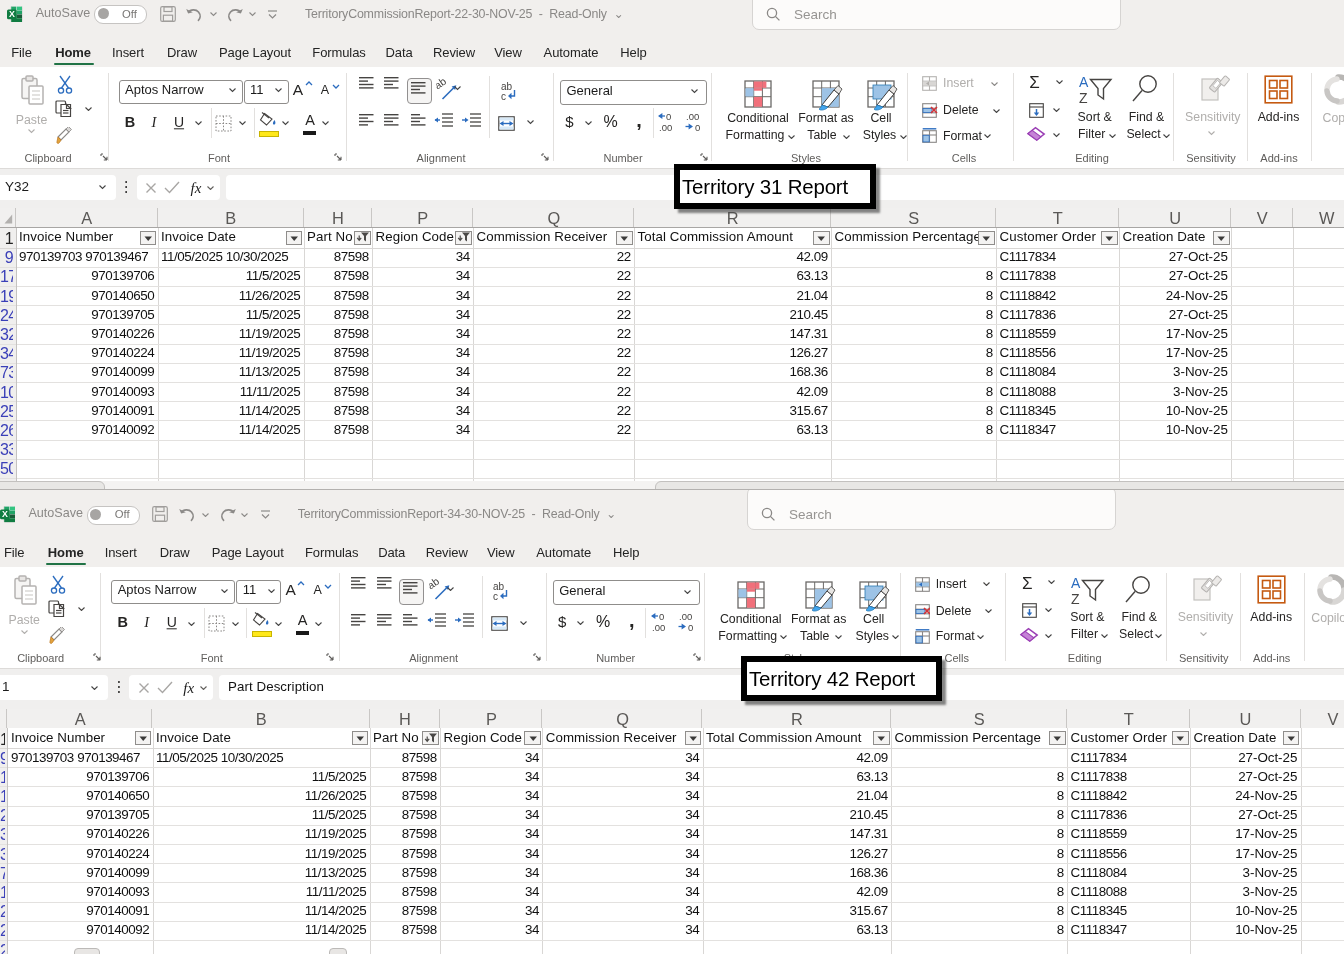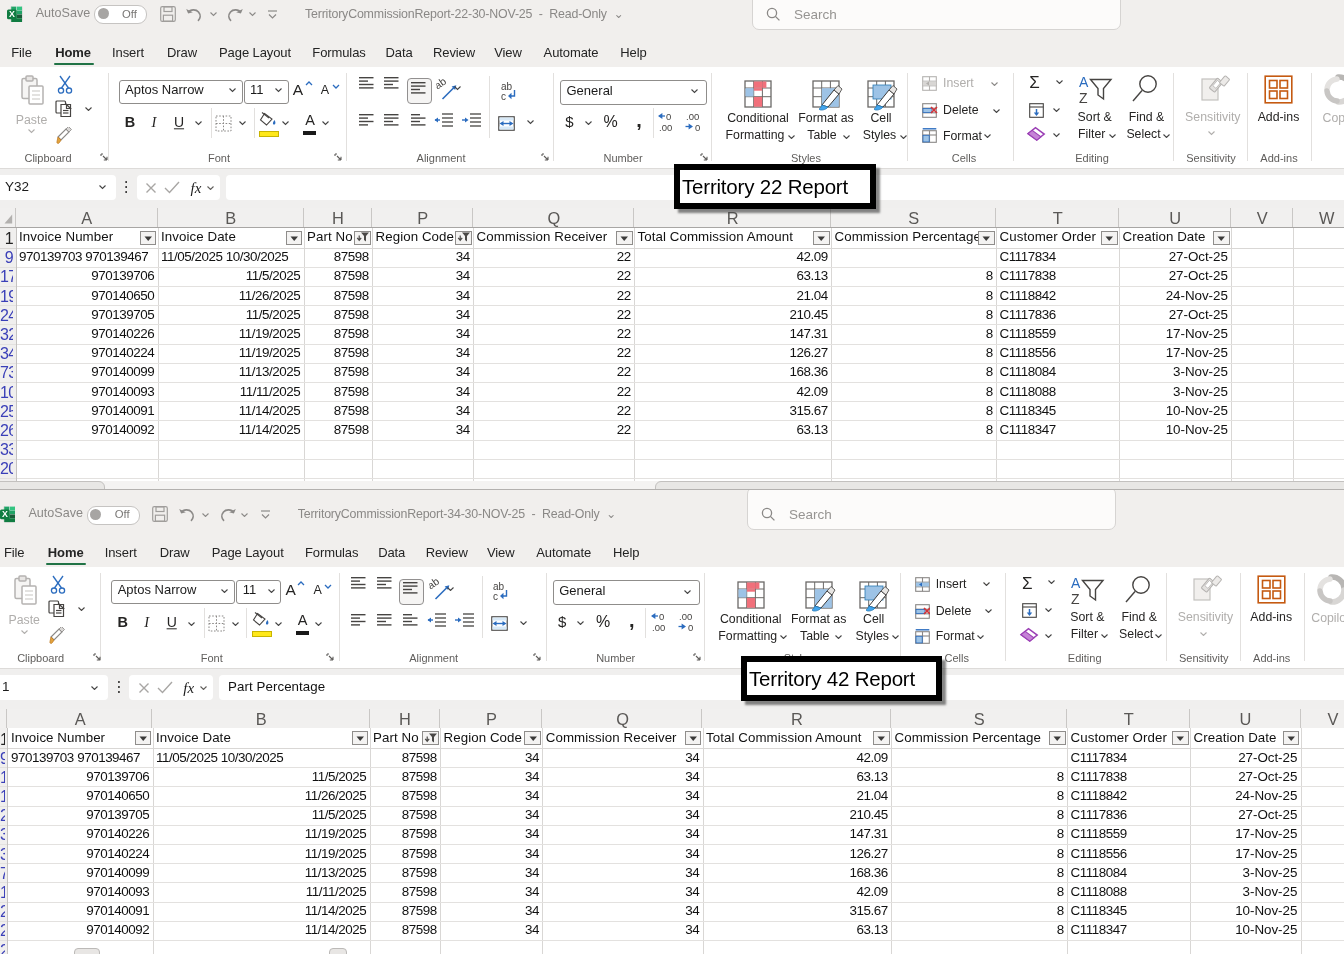--- a/index.html
+++ b/index.html
@@ -678,21 +678,21 @@
 <div class="t gnum" style="left:303.5px;top:423.0px;width:65.3px;text-align:right;">87598</div>
 <div class="t gnum" style="left:372px;top:423.0px;width:97.8px;text-align:right;">34</div>
 <div class="t gnum" style="left:473px;top:423.0px;width:157.8px;text-align:right;">22</div>
 <div class="t gnum" style="left:634px;top:423.0px;width:193.8px;text-align:right;">63.13</div>
 <div class="t gnum" style="left:831px;top:423.0px;width:161.8px;text-align:right;">8</div>
 <div class="t gnum" style="left:999.5px;top:423.0px;">C1118347</div>
 <div class="t gdate" style="left:1119px;top:423.0px;width:108.8px;text-align:right;">10-Nov-25</div>
 <div style="position:absolute;left:0;top:458.8px;width:1344px;height:1px;background:#e3e1df;"></div>
 <div class="t rn" style="left:0px;top:441.1px;width:13.0px;text-align:right;overflow:hidden;">33</div>
 <div style="position:absolute;left:0;top:477.99999999999994px;width:1344px;height:1px;background:#e3e1df;"></div>
-<div class="t rn" style="left:0px;top:460.29999999999995px;width:13.0px;text-align:right;overflow:hidden;">20</div>
+<div class="t rn" style="left:0px;top:460.29999999999995px;width:13.0px;text-align:right;overflow:hidden;">50</div>
 <div style="position:absolute;left:0;top:481.4px;width:1344px;height:1px;background:#e3e1df;"></div>
 <div class="t rn" style="left:0px;top:479.5px;width:13.0px;text-align:right;overflow:hidden;">31</div>
 <div style="position:absolute;left:15.5px;top:227.5px;width:1px;height:253.89999999999998px;background:#c5c3c1;"></div>
 <div style="position:absolute;left:0px;top:487.4px;width:1344px;height:80px;background:#f1efed;"></div>
 <div style="position:absolute;left:0px;top:567.4px;width:1344px;height:100.5px;background:#ffffff;border-bottom:1px solid #dddbd9;"></div>
 <div style="position:absolute;left:0px;top:668.9px;width:1344px;height:39.7px;background:#f0efee;"></div>
 <div style="position:absolute;left:0px;top:708.6px;width:1344px;height:19.3px;background:#f1f0ef;border-bottom:1px solid #a8a6a4;"></div>
 <div style="position:absolute;left:0px;top:727.9px;width:1344px;height:226.10000000000002px;background:#ffffff;"></div>
 <svg style="position:absolute;left:-0.3px;top:506.4px;" width="15.5" height="16.3" viewBox="0 0 15.5 16.3">
       <rect x="3.6" y="0" width="11.9" height="16.3" rx="1.6" fill="#fff" stroke="#c8c6c4" stroke-width="0.5"></rect>
@@ -1157,21 +1157,21 @@
       <path d="M1.5 1.5 L10.5 10.5 M10.5 1.5 L1.5 10.5" stroke="#a8a6a4" stroke-width="1.4"></path>
     </svg>
 <svg style="position:absolute;left:156.7px;top:681.4px;" width="16" height="13" viewBox="0 0 16 13">
       <polyline points="1,7 5.5,11.5 15,1" fill="none" stroke="#a8a6a4" stroke-width="1.4"></polyline>
     </svg>
 <div class="t " style="left:188.7px;top:687.9px;transform:translate(-50%,-50%);font-size:15px;font-style:italic;font-family:'Liberation Serif',serif;color:#1b1b1b;">fx</div>
 <svg style="position:absolute;left:199.7px;top:686.3px;" width="7.0" height="4.2" viewBox="0 0 7.0 4.2">
       <polyline points="0.5,0.5 3.5,3.5 6.5,0.5" fill="none" stroke="#605e5b" stroke-width="1.1"></polyline>
     </svg>
 <div style="position:absolute;left:218.7px;top:675.2px;width:1131.3px;height:24.9px;border-radius:4px;background:#fff;"></div>
-<div class="t " style="left:228px;top:680.2px;font-size:13.3px;color:#111;letter-spacing:0.08px;">Part Percentage</div>
+<div class="t " style="left:228px;top:680.2px;font-size:13.3px;color:#111;letter-spacing:0.08px;">Part Description</div>
 <div style="position:absolute;left:7.4px;top:708.6px;width:145.1px;height:19.3px;border-right:1px solid #c9c7c5;box-sizing:border-box;"></div>
 <div class="t " style="left:79.95px;top:718.5px;transform:translate(-50%,-50%);font-size:16.4px;color:#5a5856;letter-spacing:-0.5px;">A</div>
 <div style="position:absolute;left:152.5px;top:708.6px;width:217.0px;height:19.3px;border-right:1px solid #c9c7c5;box-sizing:border-box;"></div>
 <div class="t " style="left:261.0px;top:718.5px;transform:translate(-50%,-50%);font-size:16.4px;color:#5a5856;letter-spacing:-0.5px;">B</div>
 <div style="position:absolute;left:369.5px;top:708.6px;width:70.5px;height:19.3px;border-right:1px solid #c9c7c5;box-sizing:border-box;"></div>
 <div class="t " style="left:404.75px;top:718.5px;transform:translate(-50%,-50%);font-size:16.4px;color:#5a5856;letter-spacing:-0.5px;">H</div>
 <div style="position:absolute;left:440px;top:708.6px;width:102.29999999999995px;height:19.3px;border-right:1px solid #c9c7c5;box-sizing:border-box;"></div>
 <div class="t " style="left:491.15px;top:718.5px;transform:translate(-50%,-50%);font-size:16.4px;color:#5a5856;letter-spacing:-0.5px;">P</div>
 <div style="position:absolute;left:542.3px;top:708.6px;width:160.20000000000005px;height:19.3px;border-right:1px solid #c9c7c5;box-sizing:border-box;"></div>
 <div class="t " style="left:622.4px;top:718.5px;transform:translate(-50%,-50%);font-size:16.4px;color:#5a5856;letter-spacing:-0.5px;">Q</div>
@@ -1356,17 +1356,17 @@
 <div class="t gnum" style="left:1070.5px;top:923.4px;">C1118347</div>
 <div class="t gdate" style="left:1190px;top:923.4px;width:107.3px;text-align:right;">10-Nov-25</div>
 
 <div class="t rn" style="left:0px;top:941.5px;width:4.9px;text-align:right;overflow:hidden;">23</div>
 <div style="position:absolute;left:7.4px;top:727.9px;width:1px;height:226.10000000000002px;background:#c5c3c1;"></div>
 <div style="position:absolute;left:0px;top:481.4px;width:1344px;height:7.4px;background:#f4f3f2;"></div>
 <div style="position:absolute;left:-8px;top:481.4px;width:113px;height:9px;background:#e8e7e5;border:1px solid #c3c1bf;border-radius:0 6px 0 0;box-sizing:border-box;"></div>
 <div style="position:absolute;left:655.4px;top:481.4px;width:700px;height:9px;background:#e8e7e5;border:1px solid #c3c1bf;border-radius:6px 0 0 0;box-sizing:border-box;"></div>
 <div style="position:absolute;left:0px;top:488.7px;width:1344px;height:1.5px;background:#b3b1af;"></div>
 <div style="position:absolute;left:674px;top:164px;width:202px;height:45px;background:#fff;border:6px solid #000;box-sizing:border-box;box-shadow:4px 4px 2px rgba(70,70,70,0.65);"></div>
-<div class="t " style="left:682px;top:175.5px;font-size:20.5px;color:#000;letter-spacing:-0.2px;">Territory 22 Report</div>
+<div class="t " style="left:682px;top:175.5px;font-size:20.5px;color:#000;letter-spacing:-0.2px;">Territory 31 Report</div>
 <div style="position:absolute;left:741px;top:656px;width:201px;height:45px;background:#fff;border:6px solid #000;box-sizing:border-box;box-shadow:4px 4px 2px rgba(70,70,70,0.65);"></div>
 <div class="t " style="left:749px;top:667.5px;font-size:20.5px;color:#000;letter-spacing:-0.2px;">Territory 42 Report</div>
 <div style="position:absolute;left:74.4px;top:947.6px;width:25.3px;height:8px;background:#e8e6e4;border:1px solid #bcbab8;border-radius:4px 4px 0 0;box-sizing:border-box;"></div>
 <div style="position:absolute;left:328.9px;top:947.6px;width:17.8px;height:8px;background:#e8e6e4;border:1px solid #bcbab8;border-radius:4px 4px 0 0;box-sizing:border-box;"></div>
 </div>
 </body></html>

